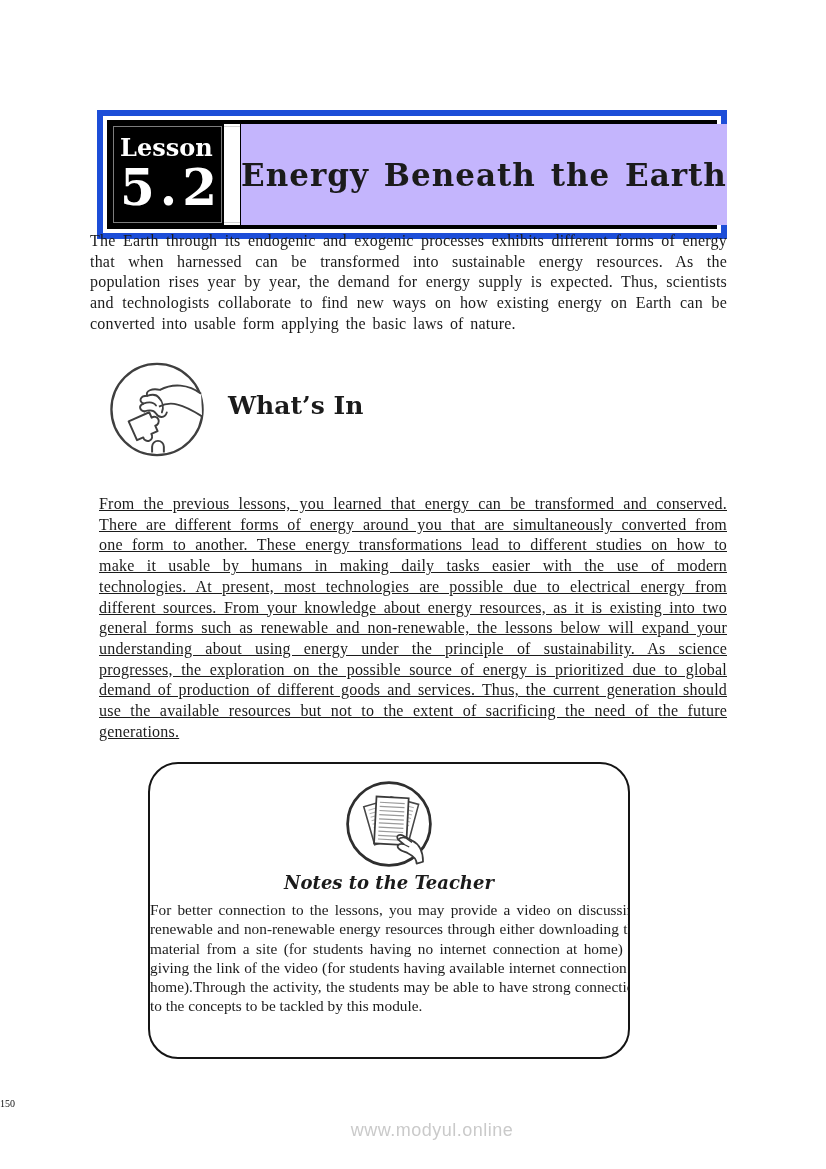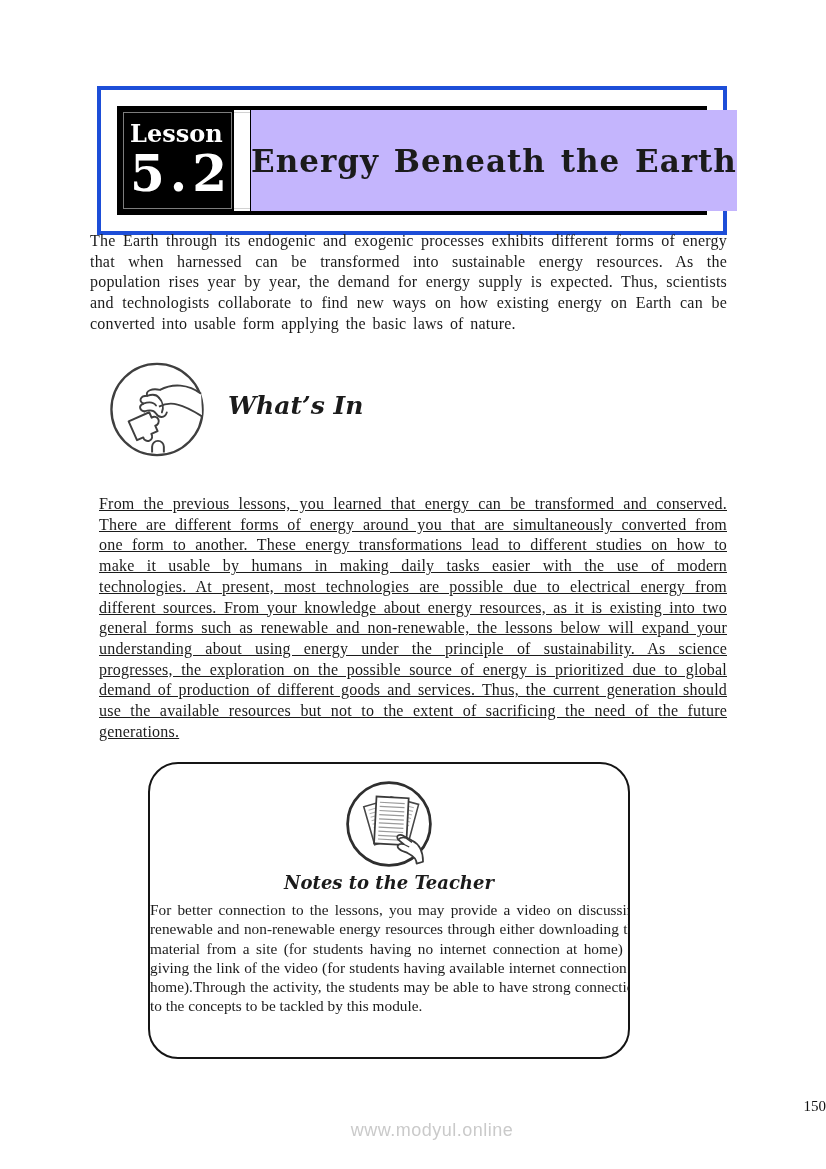--- a/index.html
+++ b/index.html
@@ -4,22 +4,22 @@
 <style>
   html,body{margin:0;padding:0;background:#ffffff;}
   body{
     width:826px;height:1169px;position:relative;overflow:hidden;
     font-family:"Liberation Serif", serif;color:#1b1b1b;
   }
   .page{position:absolute;inset:0;background:#fff;}
 
   
   .lesson-header{
-    position:absolute;left:97px;top:86px;width:630px;box-sizing:border-box;
-    border:4px solid #1d4ed8;padding:16px;background:#fff;
+    position:absolute;left:97px;top:110px;width:630px;box-sizing:border-box;
+    border:6px solid #1d4ed8;padding:4px;background:#fff;
   }
   .lesson-header-inner{
     border:4px solid #000;display:flex;height:101px;position:relative;background:#fff;
   }
   .lesson-header-inner::after{
     content:"";position:absolute;inset:2px;border:1px solid #d2d2d2;pointer-events:none;
   }
   .lesson-cell{
     width:113px;background:#000;color:#fff;box-sizing:border-box;
     padding:4px 4px 6px 9px;display:flex;flex-direction:column;justify-content:center;
@@ -48,41 +48,41 @@
     font-size:16px;line-height:20.7px;letter-spacing:0.2px;word-spacing:2.5px;
   }
   .intro-para{left:90px;top:231px;width:637px;}
   .whats-in-para{left:99px;top:494px;width:628px;text-decoration:underline;}
 
   
   .wi-icon{position:absolute;left:108px;top:360px;width:98px;height:99px;}
   .wi-icon svg{display:block;width:100%;height:100%;}
   .wi-heading{
     position:absolute;left:228px;top:391px;
-    font-family:"DejaVu Serif", serif;font-weight:bold;font-style:italic;font-size:25px;
+    font-family:"DejaVu Serif", serif;font-weight:bold;font-size:25px;
   }
 
   
   .notes-box{
     position:absolute;left:148px;top:762px;width:482px;height:297px;box-sizing:border-box;
     border:2px solid #151515;border-radius:30px;overflow:hidden;background:#fff;
   }
   .notes-icon{display:block;width:92px;height:92px;margin:14px auto 0;}
   .notes-icon svg{display:block;width:100%;height:100%;}
   .notes-heading{
     text-align:center;margin-top:2px;
     font-family:"DejaVu Serif", serif;font-weight:bold;font-style:italic;font-size:18px;
   }
   .notes-body{
     margin:7px auto 0;width:492px;text-align:justify;
     font-family:Liberation Serif, serif;font-size:15.3px;line-height:19.3px;
   }
 
   
-  .page-number{position:absolute;left:0;right:0;top:1098px;text-align:right;font-size:15px;color:#111;margin-left:44px;}
+  .page-number{position:absolute;left:0;right:0;top:1098px;text-align:left;font-size:10px;color:#111;}
   .watermark{
     position:absolute;left:0;right:0;top:1120px;text-align:center;
     font-family:"Liberation Sans", sans-serif;font-size:18px;color:#cacaca;letter-spacing:0.5px;padding-left:38px;
   }
 </style>
 </head>
 <body>
 
 <div class="page">
 

